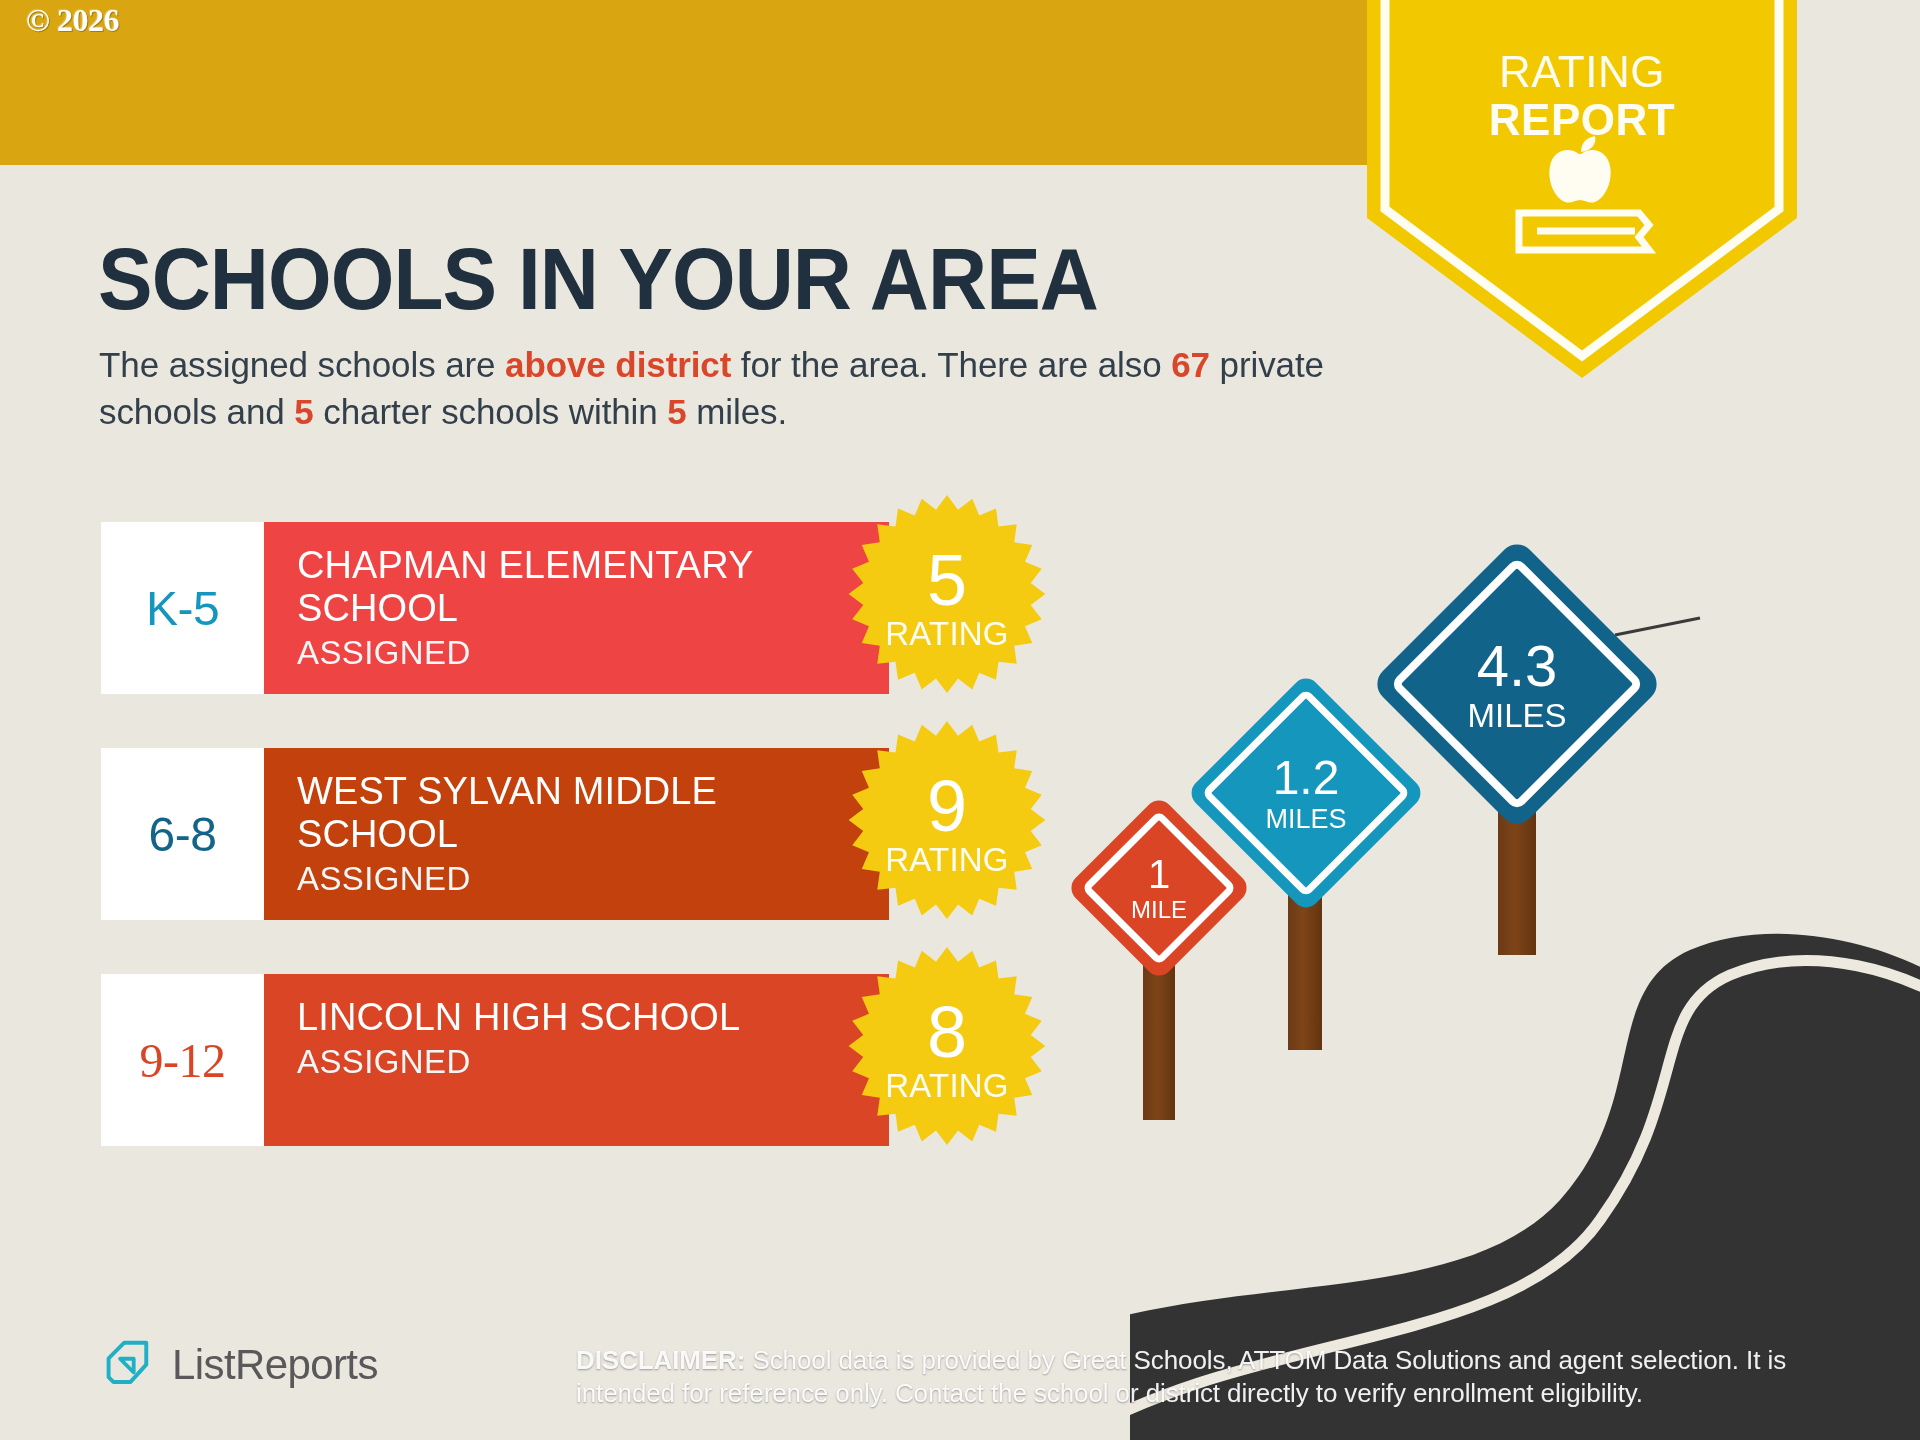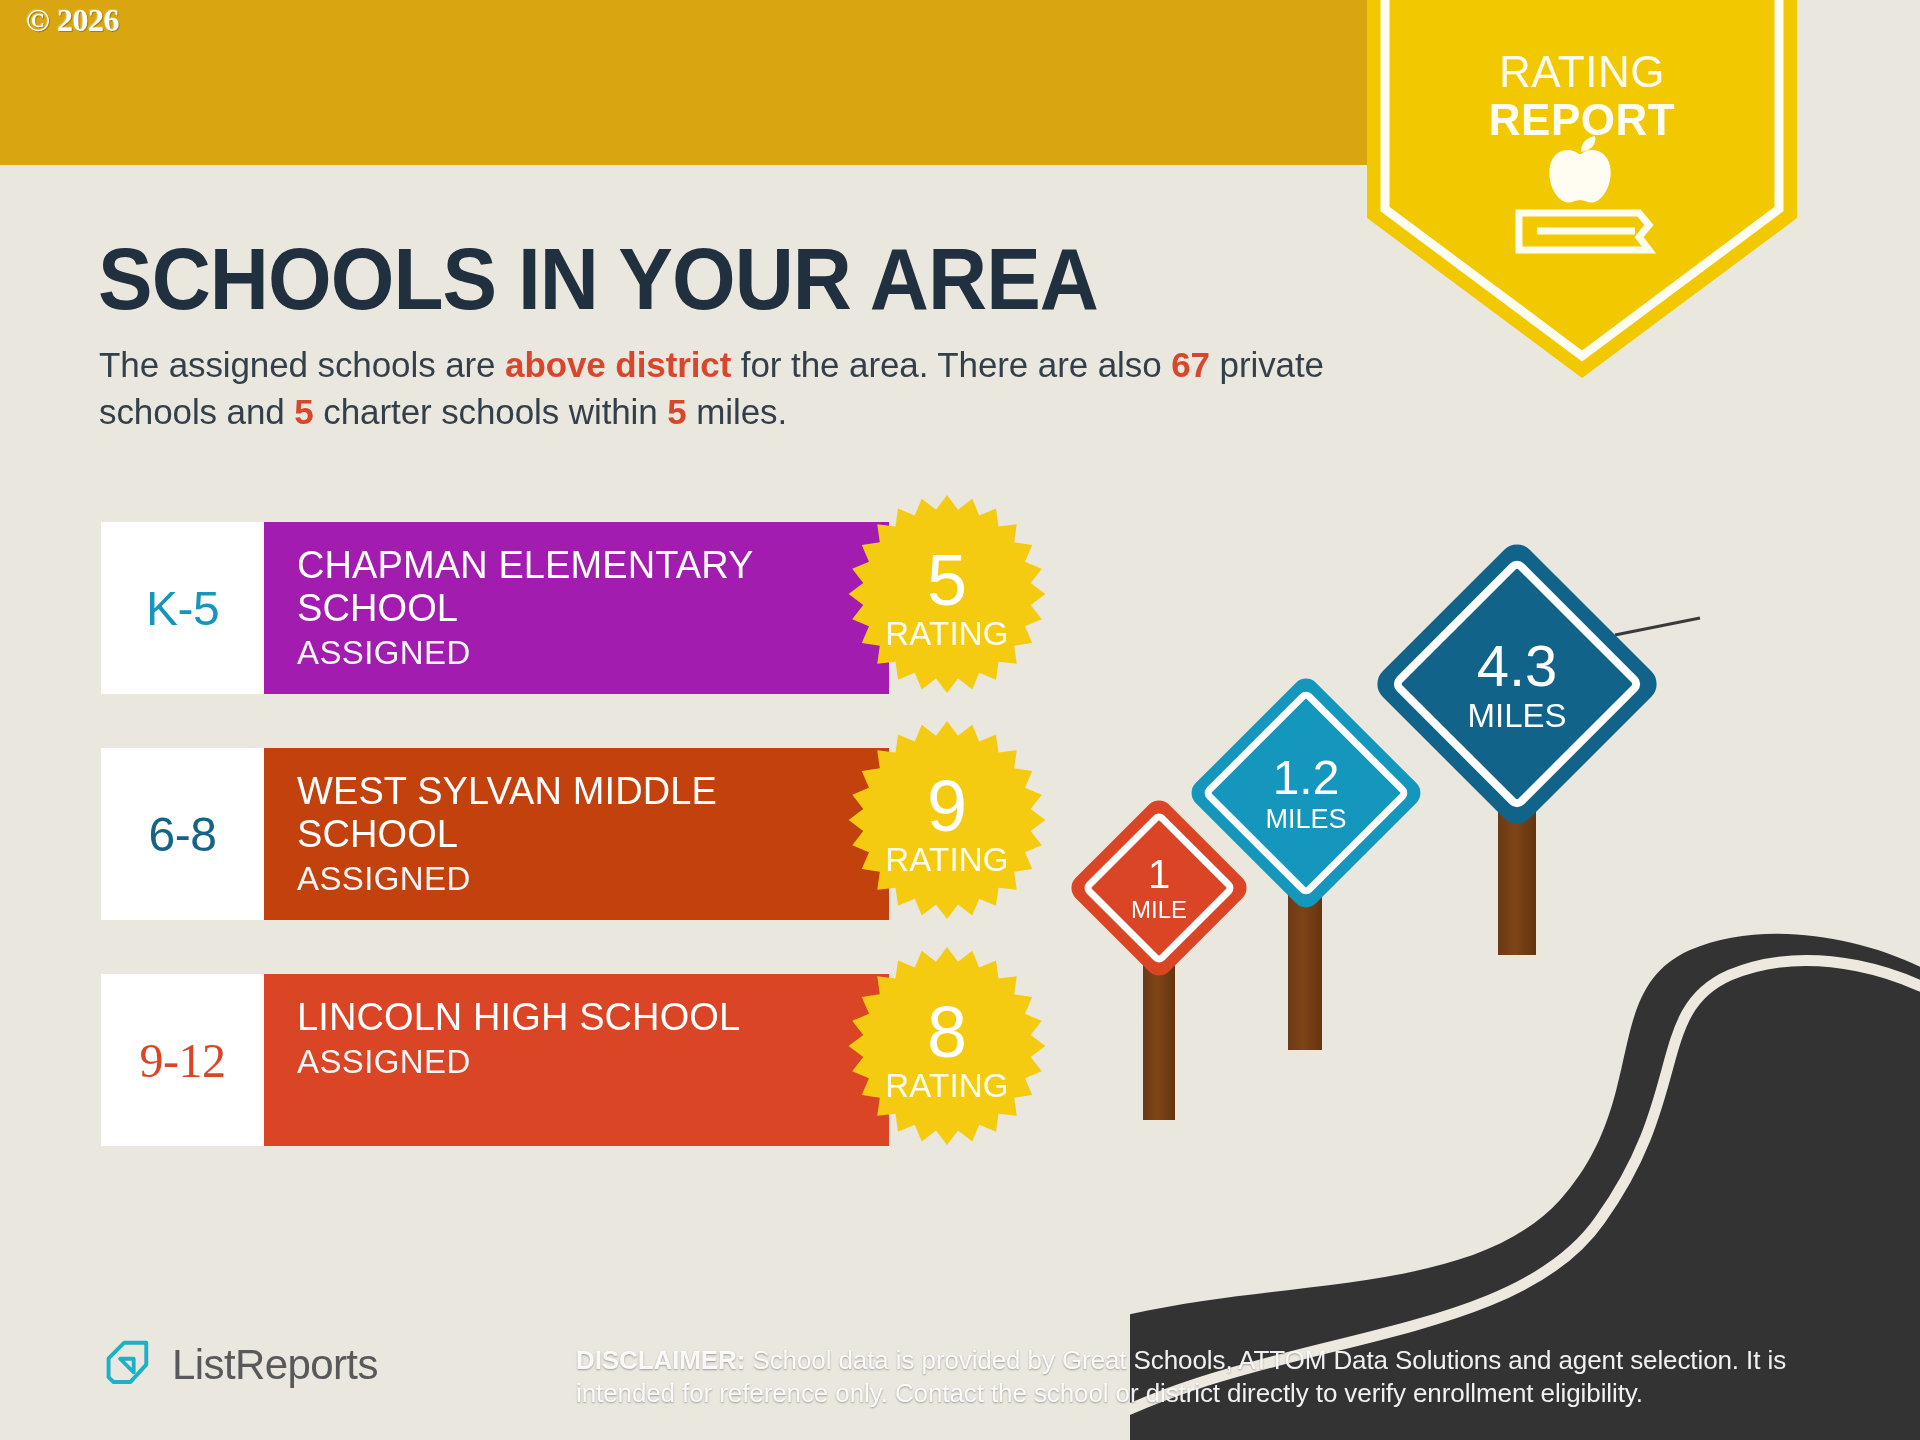--- a/index.html
+++ b/index.html
@@ -349,21 +349,21 @@
   <div id="subtitle">
     <span>The assigned schools are </span><b>above district</b><span> for the area. There are also </span><b>67</b><span> private schools and </span><b>5</b><span> charter schools within </span><b>5</b><span> miles.</span>
   </div>
 
   <div id="school-list">
 
     <div class="school-row">
       <div class="grade-box" style="color:#1596BC;">
         <span>K-5</span>
       </div>
-      <div class="school-bar" style="background:#a21caf;">
+      <div class="school-bar" style="background:#ef4444;">
         <div class="school-name">CHAPMAN ELEMENTARY SCHOOL</div>
         <div class="school-status">ASSIGNED</div>
       </div>
       <div class="rating-badge">
         <svg viewBox="0 0 100 100" width="212" height="212">
           <path fill="#F5CB11" d="M50 0.5 L55.2 7.4 L61.9 2.2 L65.2 10.1 L73.1 6.8 L74.3 15.3 L82.9 14.3 L81.7 22.8 L90.2 24.1 L86.8 32 L94.7 35.3 L89.5 42 L96.4 47.2 L89.5 52.4 L94.7 59.1 L86.8 62.4 L90.2 70.3 L81.7 71.6 L82.9 80.1 L74.3 79.1 L73.1 87.6 L65.2 84.3 L61.9 92.2 L55.2 87 L50 93.9 L44.8 87 L38.1 92.2 L34.8 84.3 L26.9 87.6 L25.7 79.1 L17.1 80.1 L18.3 71.6 L9.8 70.3 L13.2 62.4 L5.3 59.1 L10.5 52.4 L3.6 47.2 L10.5 42 L5.3 35.3 L13.2 32 L9.8 24.1 L18.3 22.8 L17.1 14.3 L25.7 15.3 L26.9 6.8 L34.8 10.1 L38.1 2.2 L44.8 7.4 Z"></path>
         </svg>
         <div class="rating-inner">
           <span class="rating-value">5</span>
           <span class="rating-label">RATING</span>

